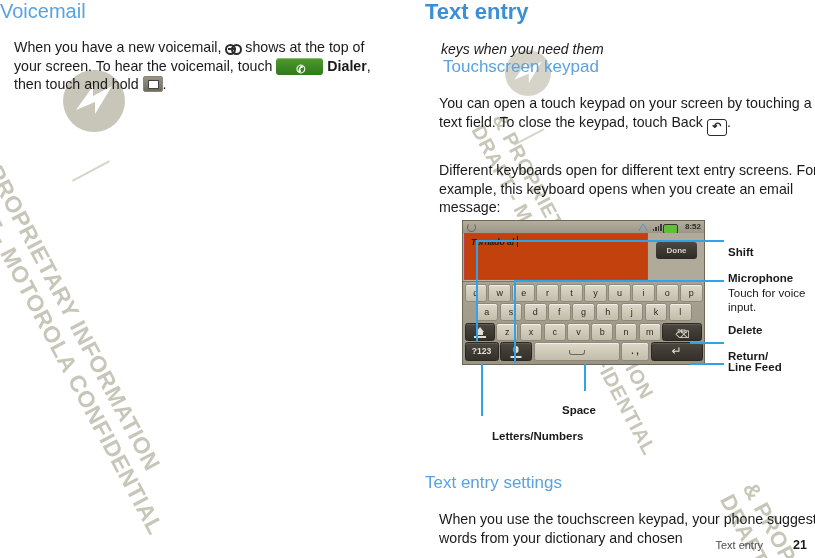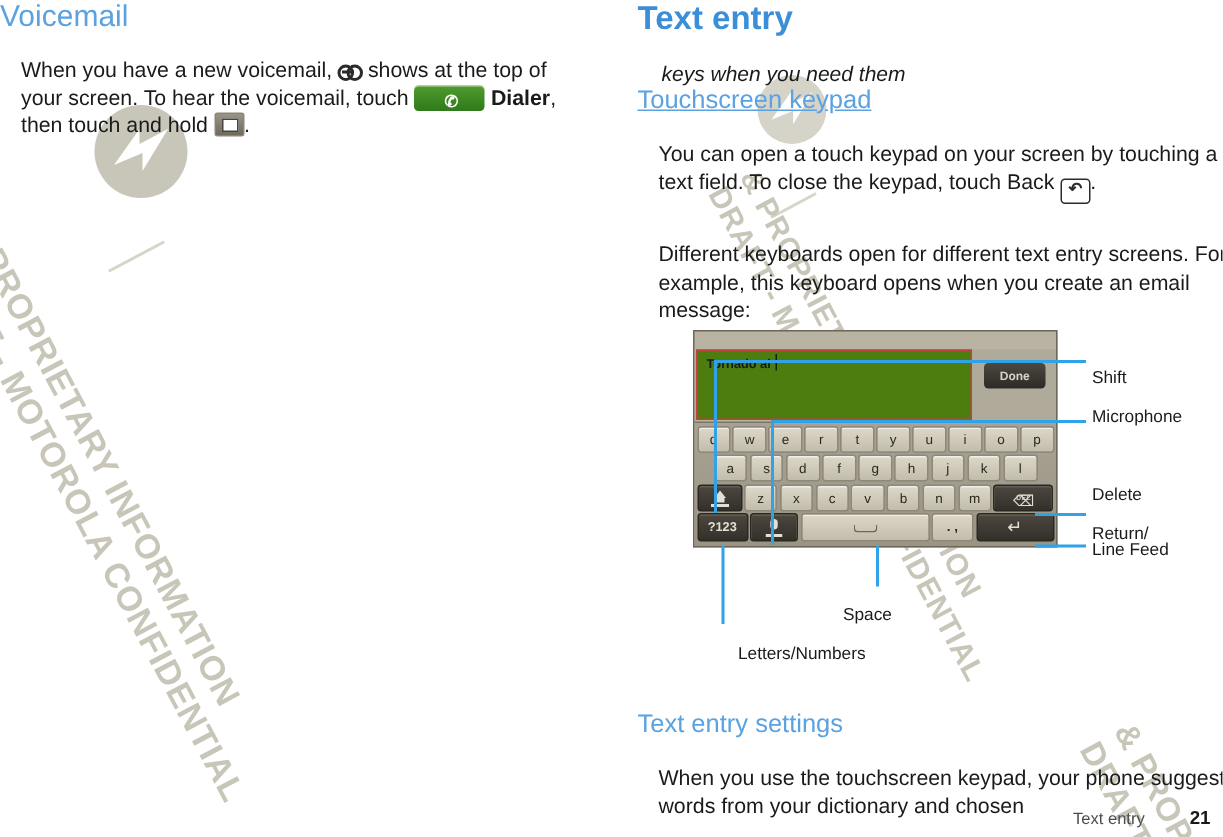--- a/index.html
+++ b/index.html
@@ -209,21 +209,21 @@
     position:absolute;right:3px;top:1px;
     font-size:8px;font-weight:bold;color:#2b2b2b;
     font-family:"Liberation Sans", sans-serif;
   }
   .compose{
     position:absolute;left:0;top:12px;right:0;height:47px;
     background:#b0aa9a;
   }
   .field{
     position:absolute;left:1px;top:0;right:56px;bottom:0;
-    background:#4d7c0f;border:1.5px solid #c2413f;box-sizing:border-box;
+    background:#c2410c;border:1.5px solid #c2413f;box-sizing:border-box;font-style:italic;
   }
   .field .val{
     position:absolute;left:6px;top:3px;
     font-size:8.5px;font-weight:bold;color:#1a1a1a;
   }
   .field .caret{
     position:absolute;left:52px;top:2px;width:1px;height:11px;background:#1a1a1a;
   }
   .done{
     position:absolute;right:7px;top:9px;
@@ -299,21 +299,21 @@
   .space-bar{
     position:absolute;left:50%;top:7px;transform:translateX(-50%);
     width:14px;height:4px;border:1.3px solid #6e685a;border-top:none;border-radius:0 0 3px 3px;
   }
 
   
   .cl-line{position:absolute;background:#2fa2e8;}
   .cl-h{height:2px;}
   .cl-v{width:2px;}
   .cl-title{
-    position:absolute;font-size:11.5px;font-weight:normal;color:#1a1a1a;white-space:nowrap;
+    position:absolute;font-size:11.5px;font-weight:bold;color:#1a1a1a;white-space:nowrap;
   }
   .cl-desc{
     position:absolute;font-size:11.5px;color:#1a1a1a;line-height:13.5px;
   }
 
   
   .footer{
     position:absolute;right:8px;bottom:6px;
     font-size:11px;color:#4d4d4d;
   }
@@ -365,35 +365,47 @@
       <b>Dialer</b><span>, then touch and hold</span>
       <span class="key-vm"><span class="env"></span></span><span>.</span>
     </p>
   </div>
 
   <div class="col col-right">
 
     <h1 class="section bold" style="position:absolute;left:0;top:0;">Text entry</h1>
     <p class="italic" style="position:absolute;left:0;top:25px;">keys when you need them</p>
 
-    <h2 class="sub" style="position:absolute;left:0;top:57px;text-decoration:underline;">Touchscreen keypad</h2>
+    <h2 class="sub" style="position:absolute;left:18px;top:57px;">Touchscreen keypad</h2>
 
     <p class="body" style="position:absolute;left:0;top:80px;width:386px;">
       <span>You can open a touch keypad on your screen by touching a text field. To close the keypad, touch Back</span>
       <span class="key-back">↶</span><span>.</span>
     </p>
 
     <p class="body" style="position:absolute;left:0;top:147px;width:386px;">Different keyboards open for different text entry screens. For example, this keyboard opens when you create an email message:</p>
 
     <h2 class="sub" style="position:absolute;left:0;top:473px;">Text entry settings</h2>
     <p class="body" style="position:absolute;left:0;top:496px;width:388px;">When you use the touchscreen keypad, your phone suggests words from your dictionary and chosen</p>
   </div>
 
   <div class="shot">
 
+    <div class="statusbar">
+      <span class="left-ic"></span>
+      <span class="tri"></span>
+      <span class="sig">
+        <i style="height:2px"></i>
+          <i style="height:4px"></i>
+          <i style="height:5.5px"></i>
+          <i style="height:7px"></i>
+      </span>
+      <span class="batt"></span>
+      <span class="clock">8:52</span>
+    </div>
 
     <div class="compose">
       <div class="field">
         <span class="val">Tornado al</span>
         <span class="caret"></span>
       </div>
       <div class="done">Done</div>
     </div>
 
     <div class="kbd">
@@ -467,20 +479,21 @@
 
   <div class="cl-line cl-h" style="left:690px;top:363px;width:34px;"></div>
 
   <div class="cl-line cl-v" style="left:584px;top:364px;height:27px;"></div>
 
   <div class="cl-line cl-v" style="left:481px;top:364px;height:52px;"></div>
 
   <div class="cl-title" style="left:728px;top:246px;">Shift</div>
 
   <div class="cl-title" style="left:728px;top:272px;">Microphone</div>
+  <div class="cl-desc" style="left:728px;top:287px;width:86px;">Touch for voice input.</div>
 
   <div class="cl-title" style="left:728px;top:324px;">Delete</div>
 
   <div class="cl-title" style="left:728px;top:350px;">Return/</div>
   <div class="cl-title" style="left:728px;top:361px;">Line Feed</div>
 
   <div class="cl-title" style="left:562px;top:404px;">Space</div>
 
   <div class="cl-title" style="left:450px;top:430px;padding-left:42px;">Letters/Numbers</div>
 

